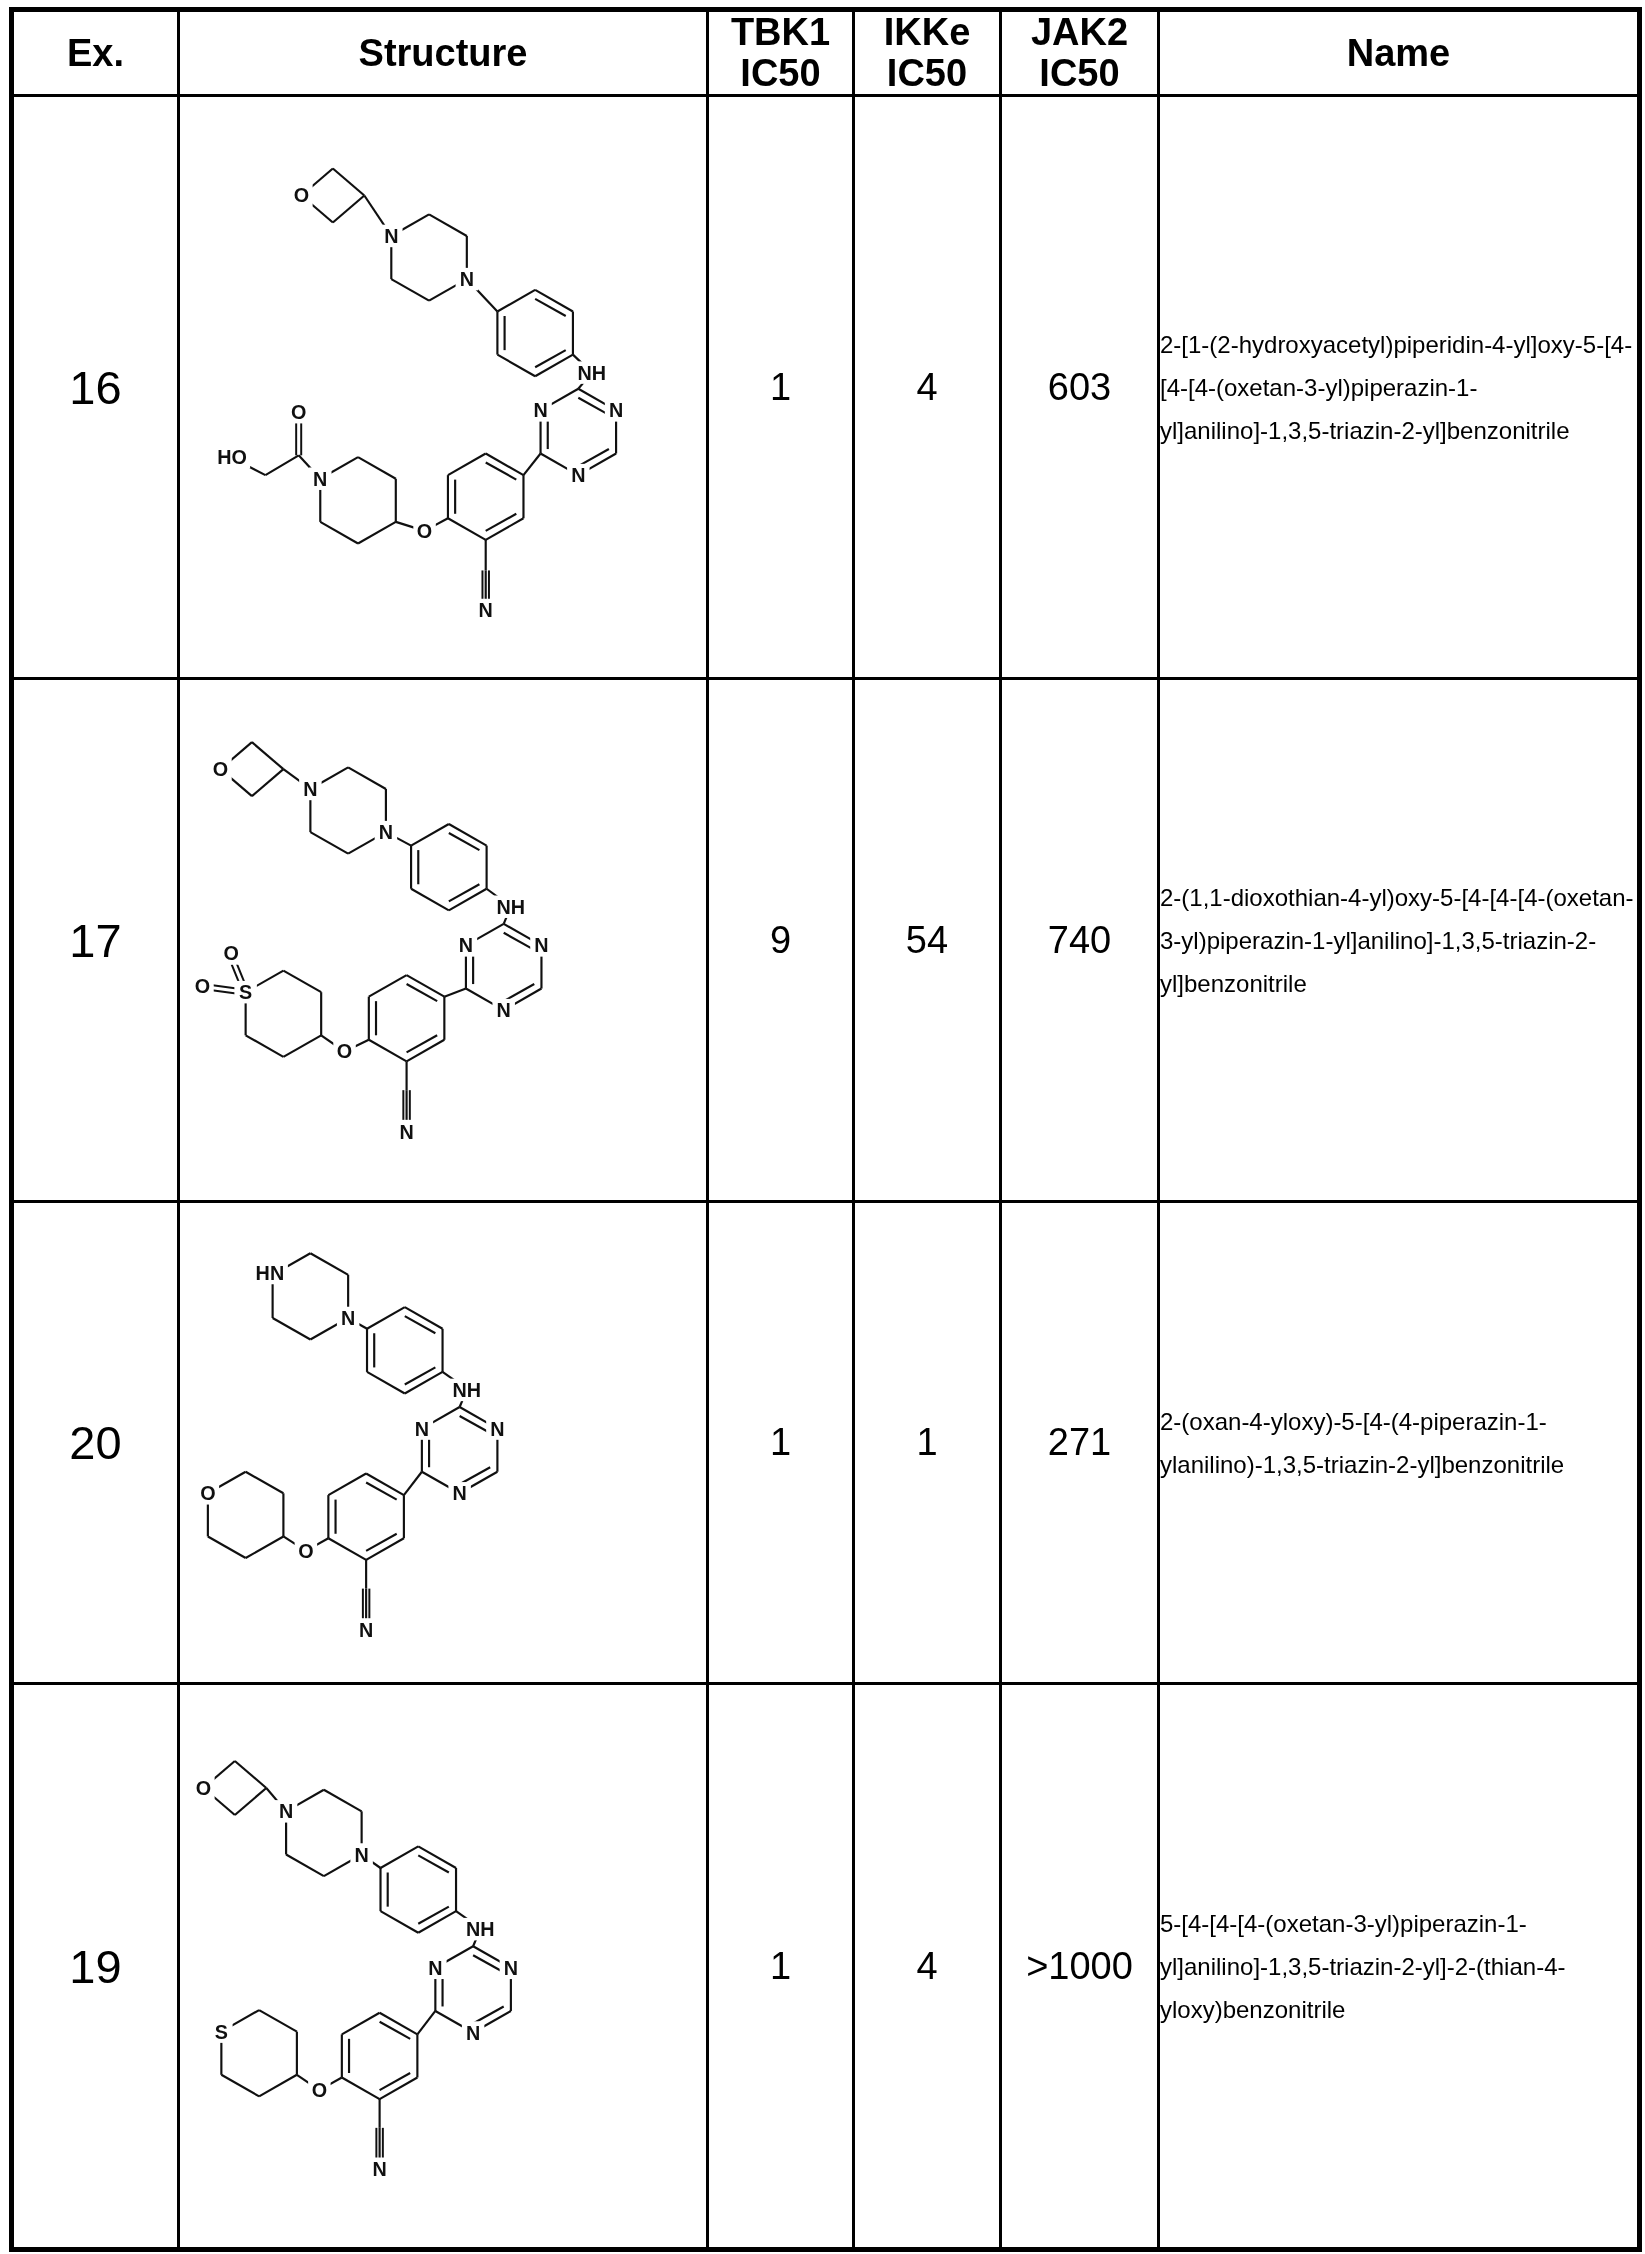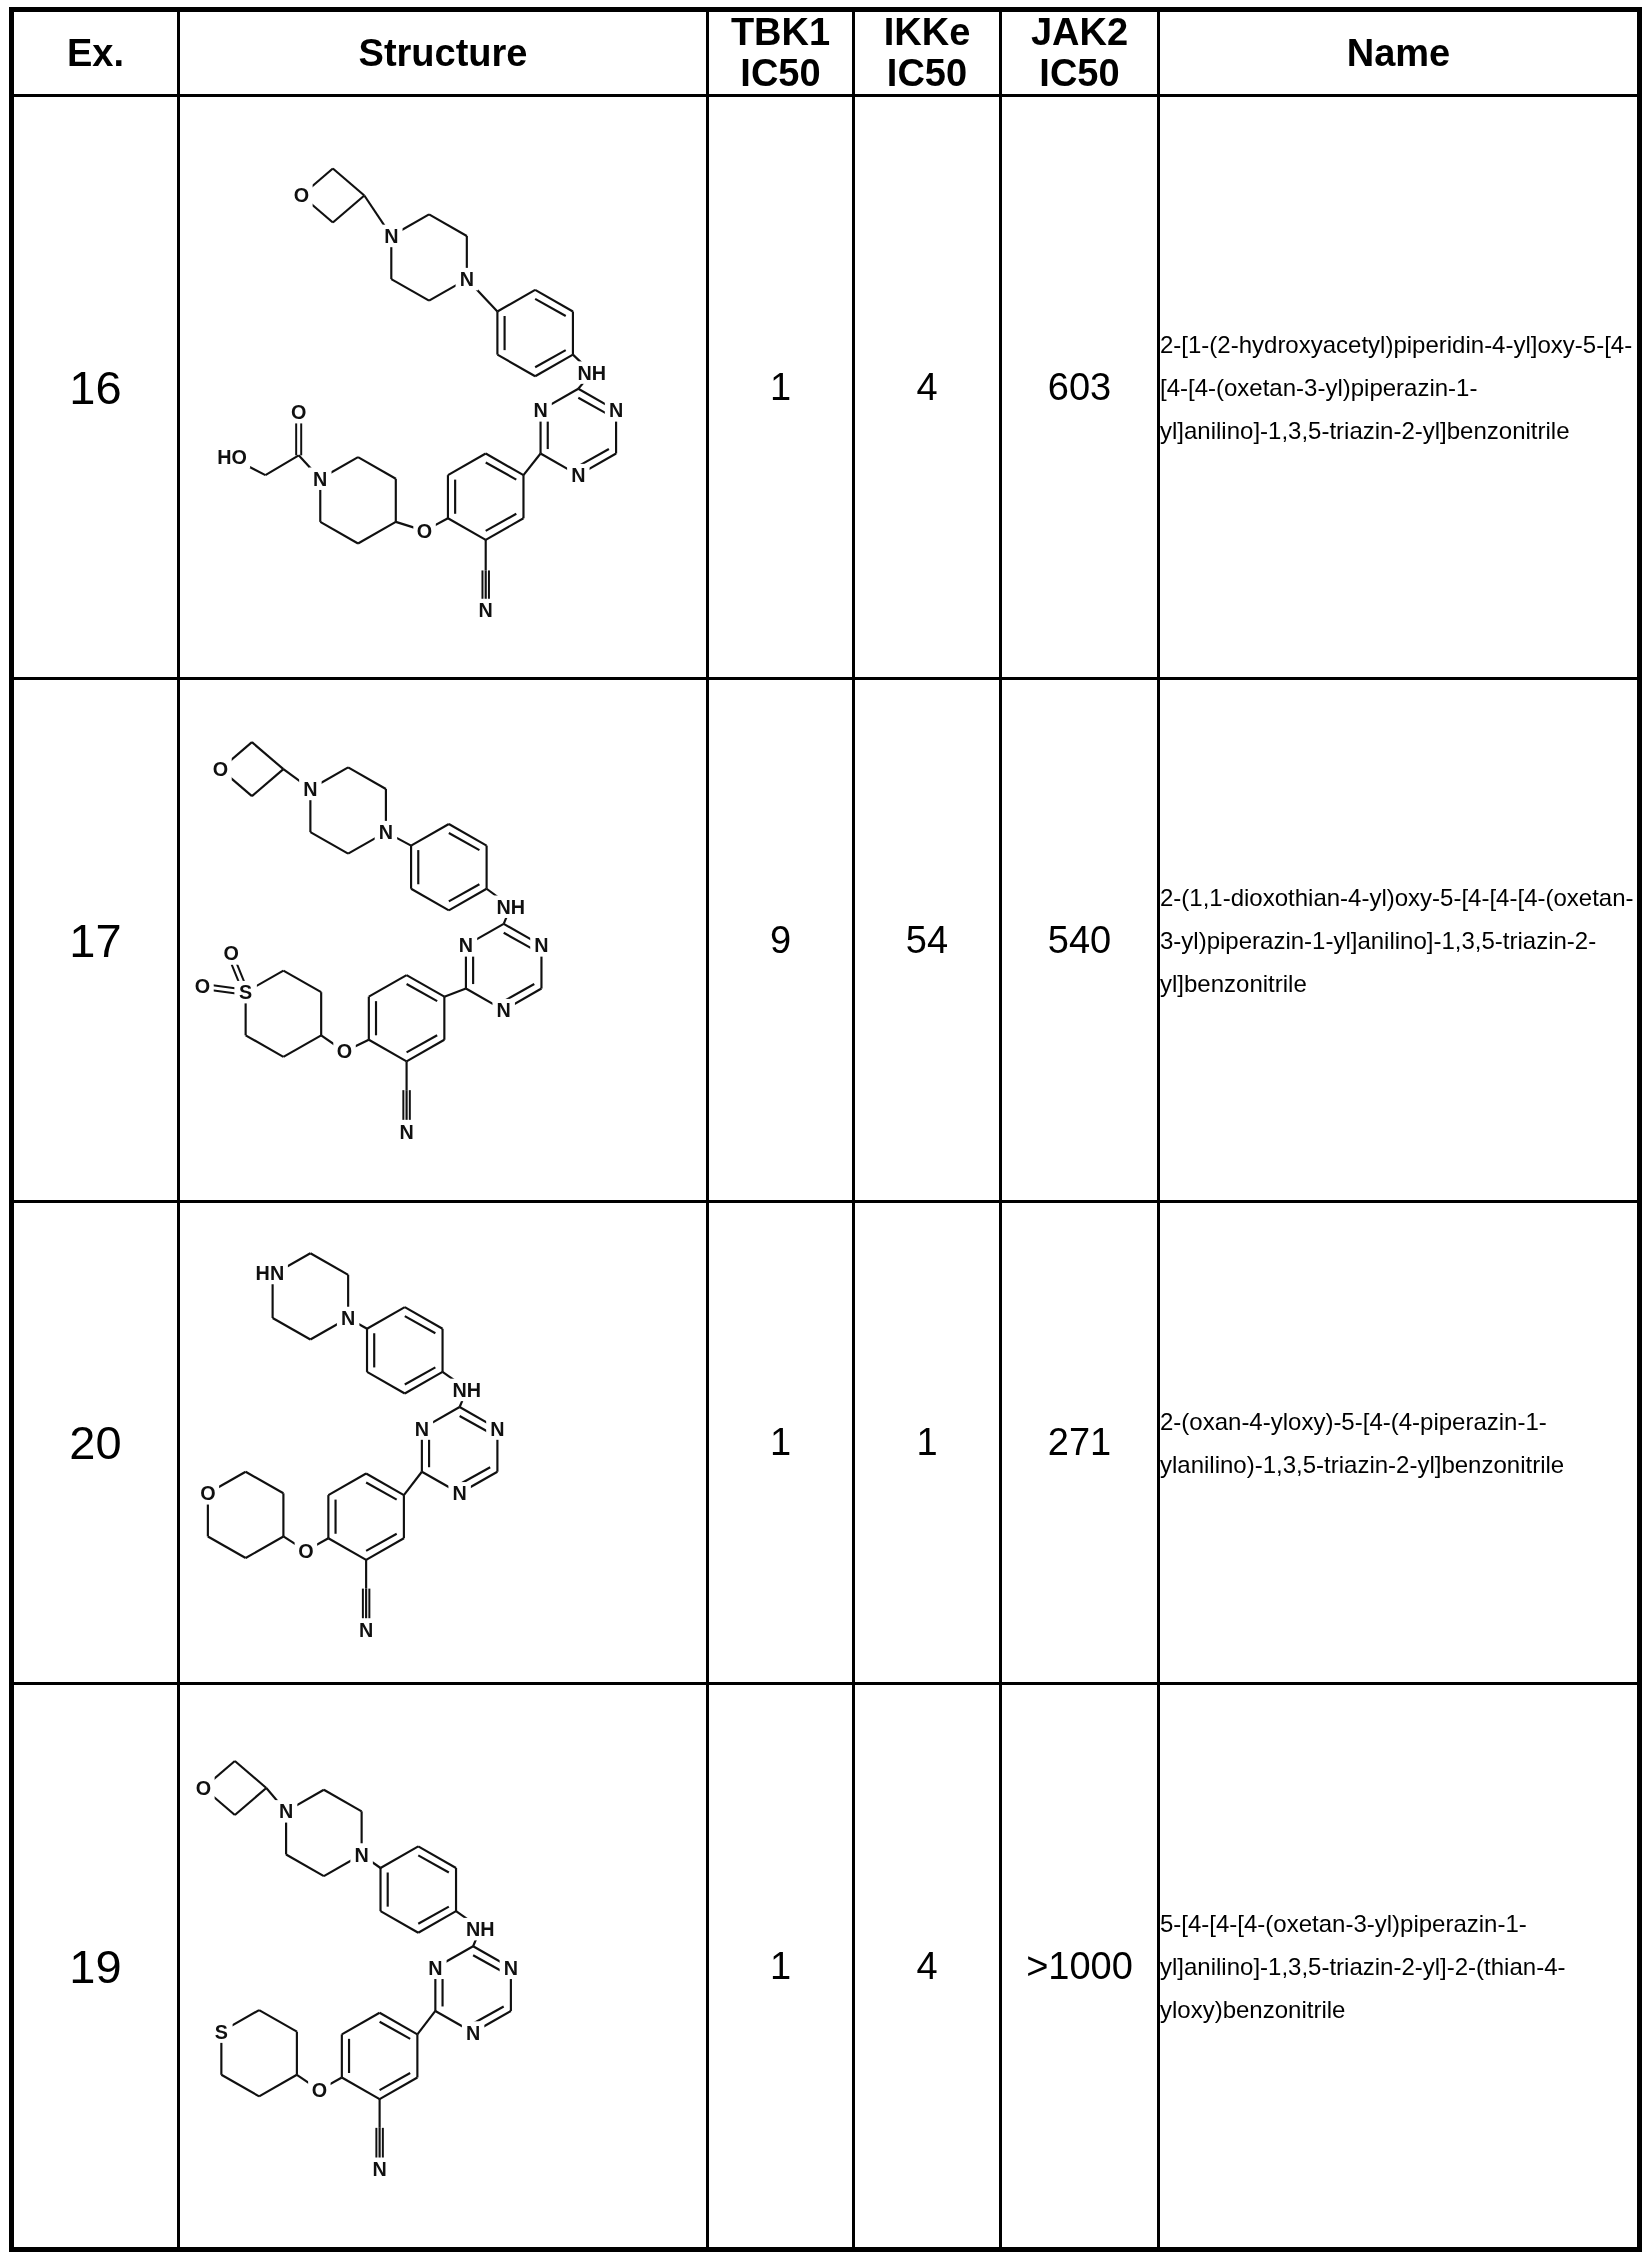--- a/index.html
+++ b/index.html
@@ -234,21 +234,21 @@
               <rect x="60.5" y="275.5" width="25" height="25" fill="#ffffff"></rect>
               <text x="73" y="288" text-anchor="middle" dominant-baseline="central" font-family="&quot;Liberation Sans&quot;, sans-serif" font-size="22" font-weight="bold" fill="#101010">S</text>
               <rect x="44.5" y="232.5" width="25" height="25" fill="#ffffff"></rect>
               <text x="57" y="245" text-anchor="middle" dominant-baseline="central" font-family="&quot;Liberation Sans&quot;, sans-serif" font-size="22" font-weight="bold" fill="#101010">O</text>
               <rect x="12.5" y="268.5" width="25" height="25" fill="#ffffff"></rect>
               <text x="25" y="281" text-anchor="middle" dominant-baseline="central" font-family="&quot;Liberation Sans&quot;, sans-serif" font-size="22" font-weight="bold" fill="#101010">O</text>
             </svg>
       </td>
       <td class="val-cell"><span>9</span></td>
       <td class="val-cell"><span>54</span></td>
-      <td class="val-cell"><span>540</span></td>
+      <td class="val-cell"><span>740</span></td>
       <td class="name-cell">
             <div class="name-text">2-(1,1-dioxothian-4-yl)oxy-5-[4-[4-[4-(oxetan-3-yl)piperazin-1-yl]anilino]-1,3,5-triazin-2-yl]benzonitrile</div>
           </td>
     </tr>
 
     <tr class="r-18">
       <td class="ex-cell"><span>20</span></td>
       <td class="struct-cell">
         <svg xmlns="http://www.w3.org/2000/svg" viewBox="0 0 585 455" width="529" height="412">
               <line x1="145" y1="12" x2="187" y2="36" stroke="#101010" stroke-width="2.4"></line>

